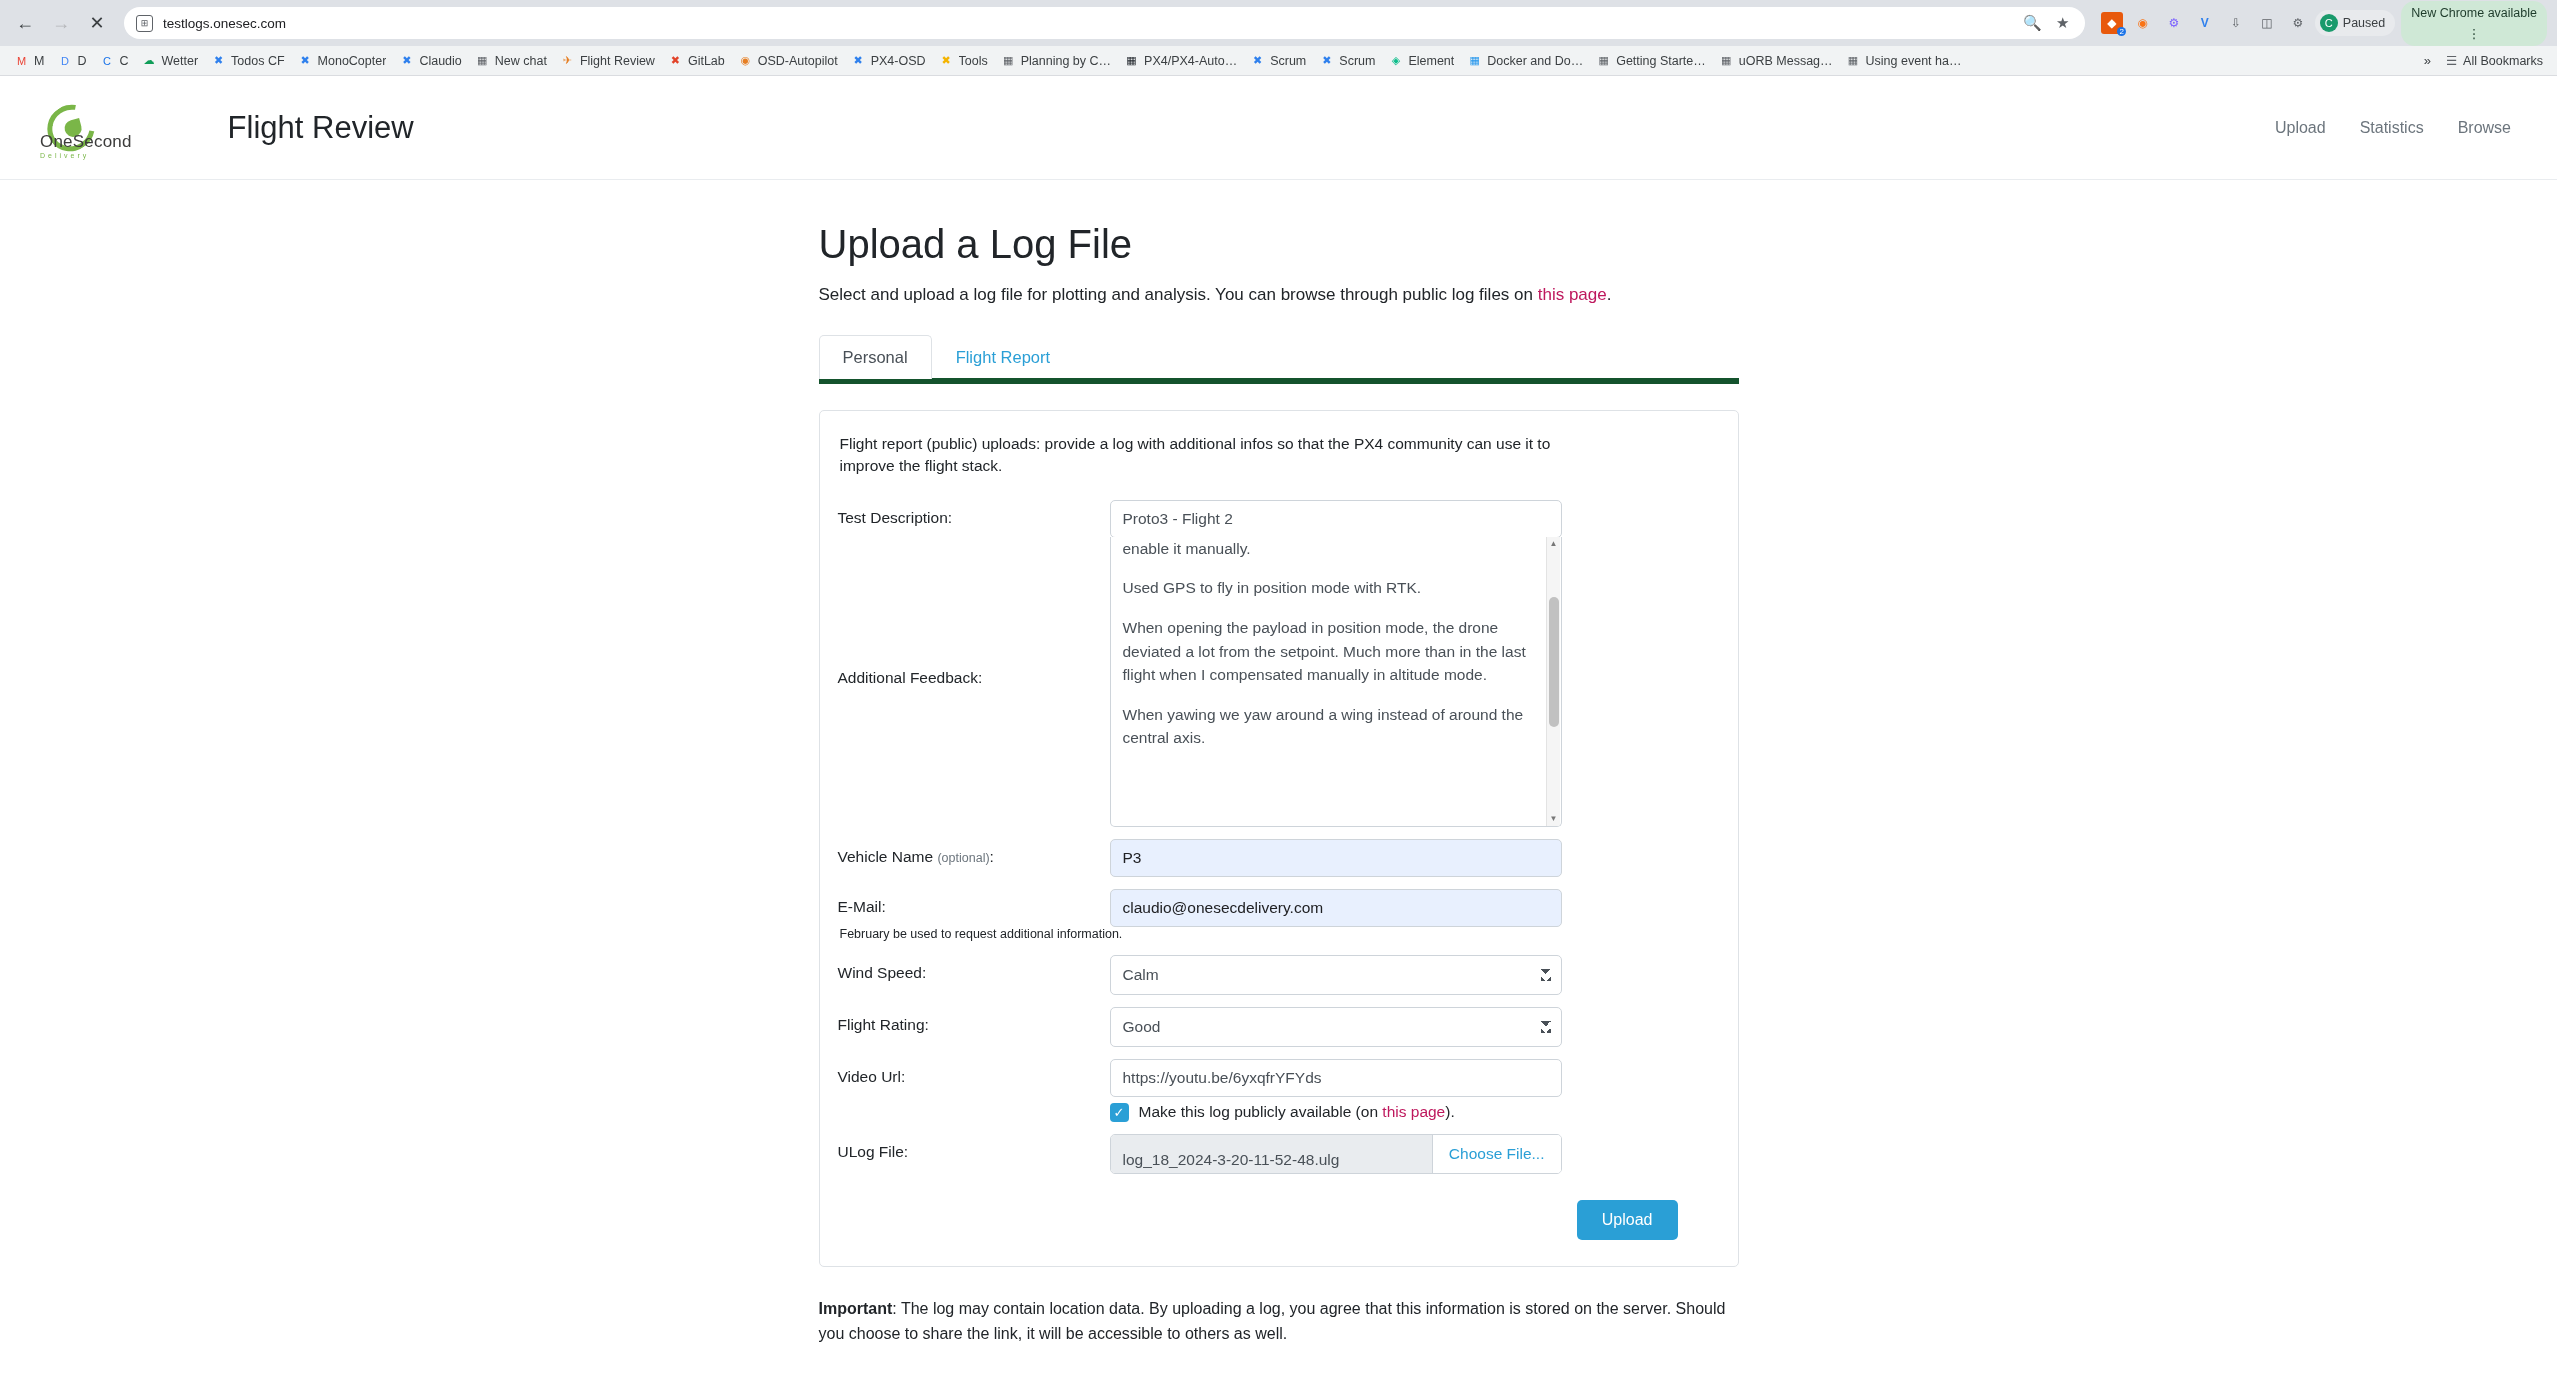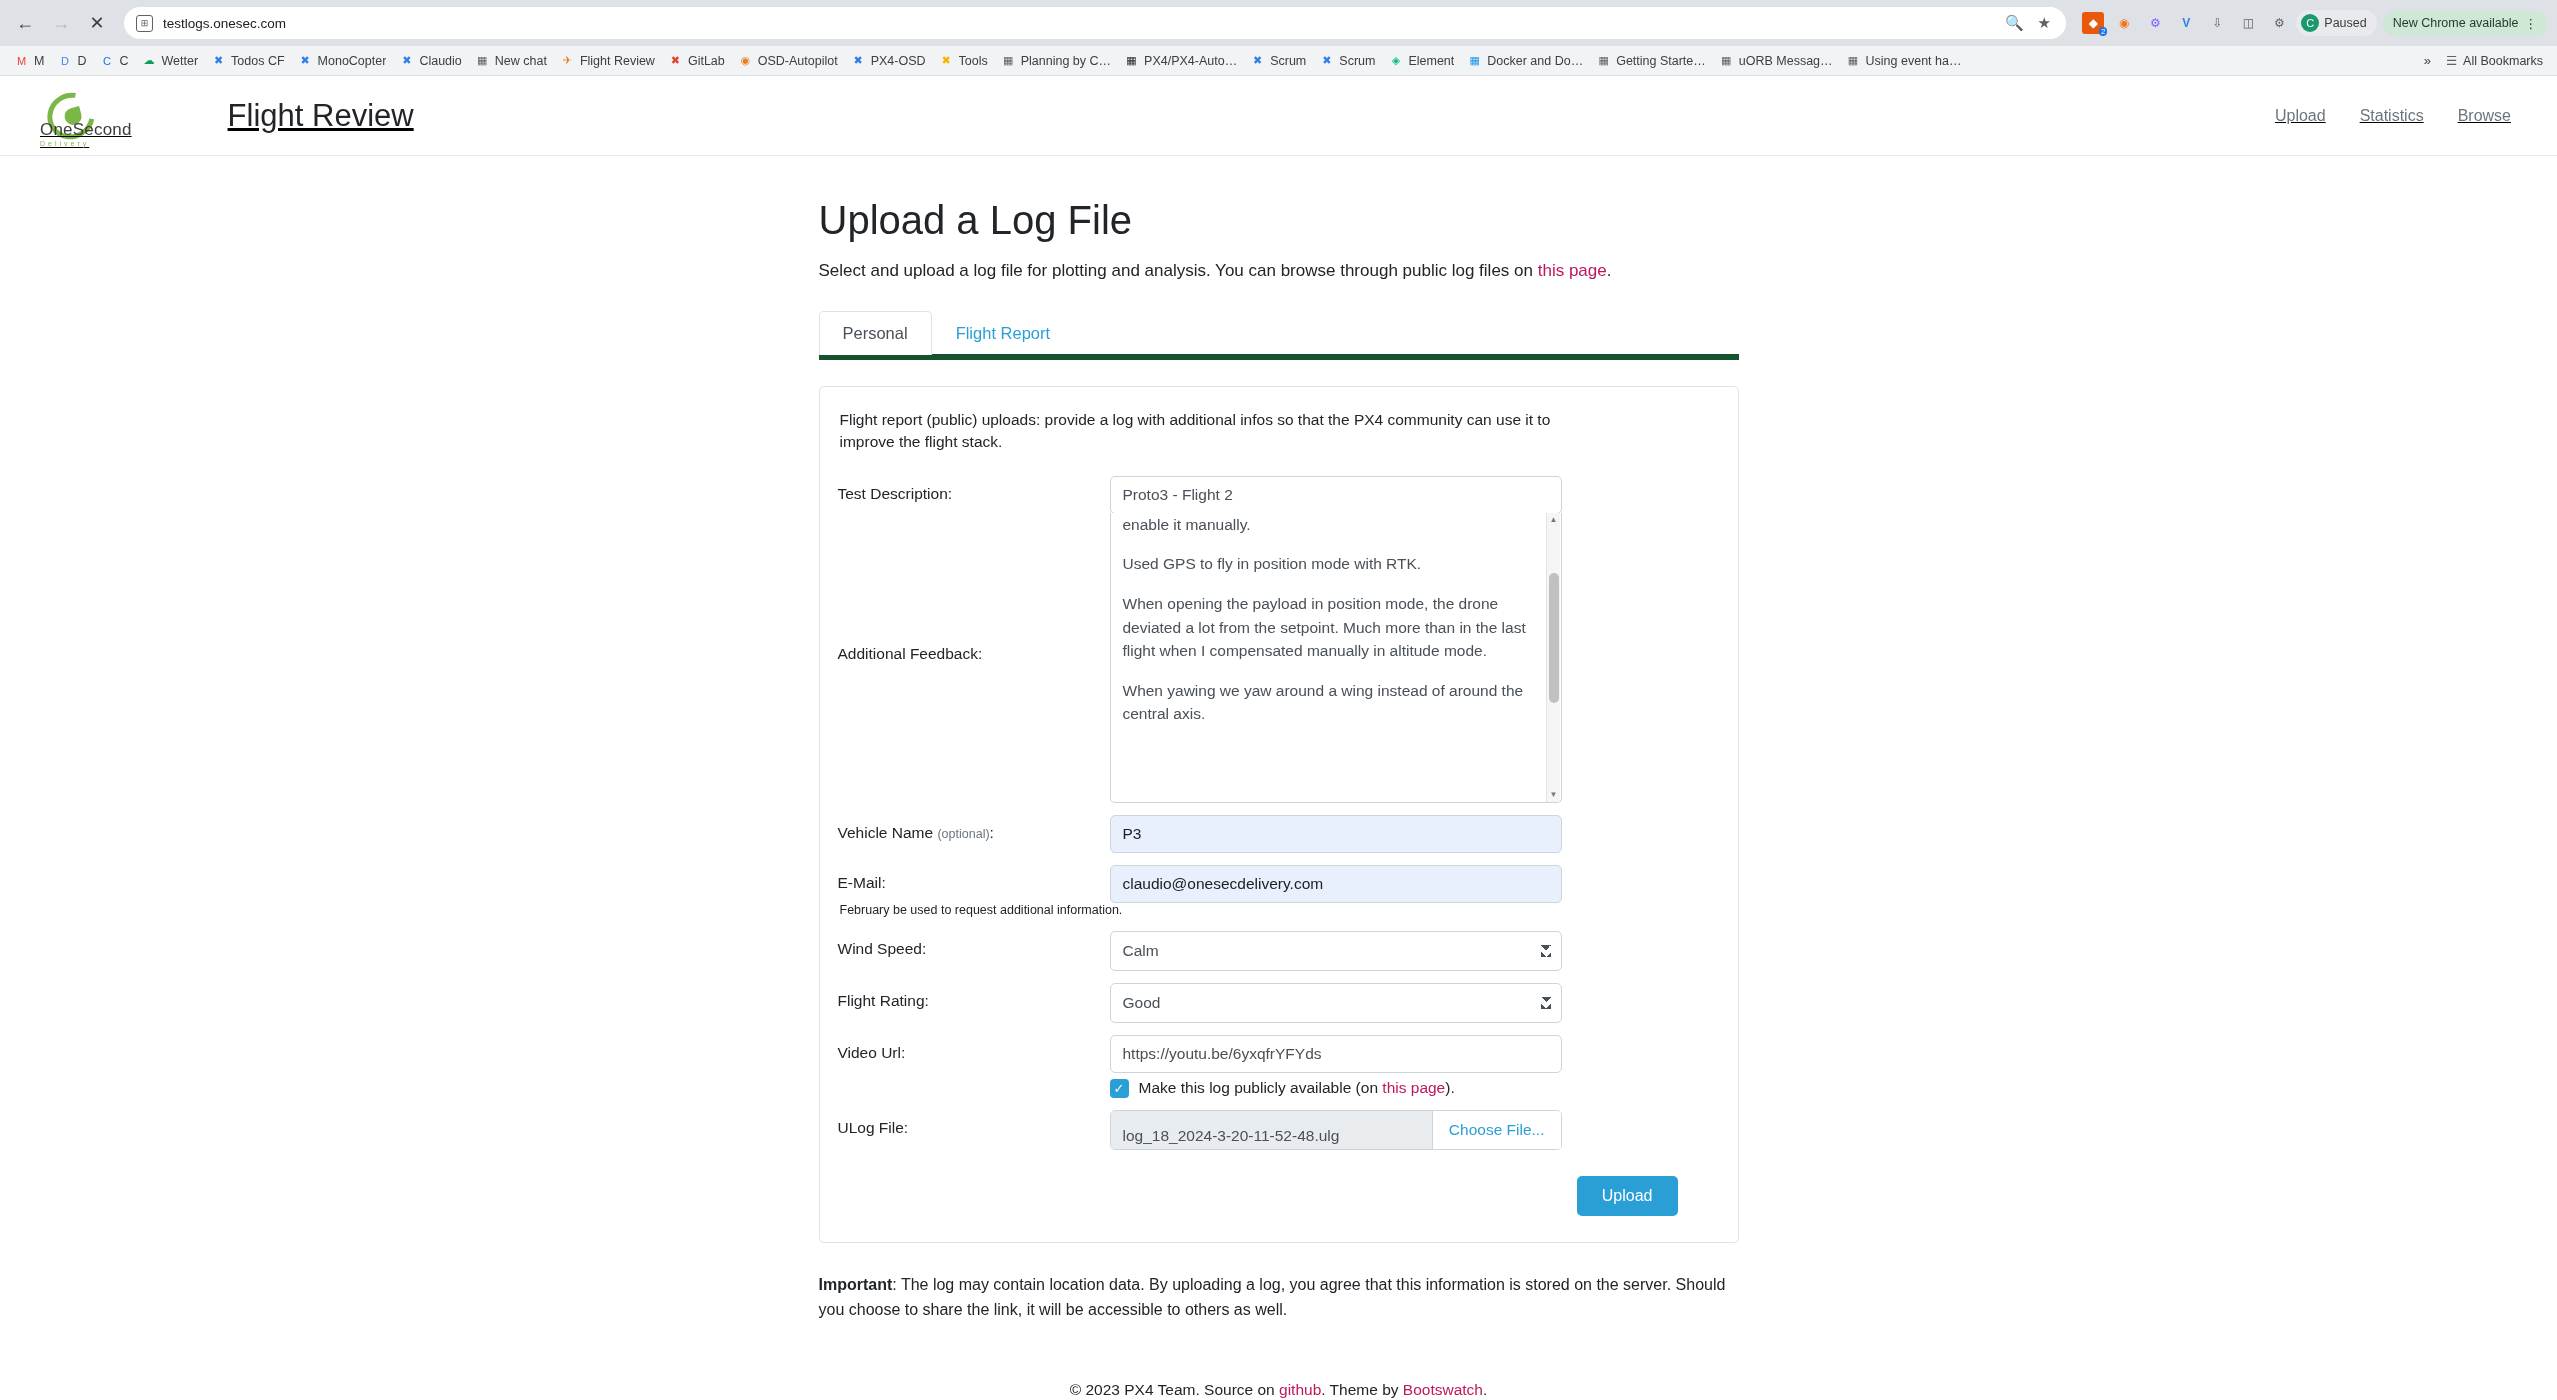--- a/index.html
+++ b/index.html
@@ -107,21 +107,21 @@
     color: #fff;
     font-size: 11px;
     display: flex; align-items: center; justify-content: center;
   }
   .update-chip {
     background: #cfe8d6;
     border-radius: 14px;
     padding: 5px 10px;
     font-size: 12.5px;
     color: #1e3b2b;
-    display: flex; align-items: center; gap: 6px;
+    display: flex; align-items: center; gap: 6px; flex-direction: column;
   }
 
   
   .bookmarks {
     display: flex;
     align-items: center;
     height: 30px;
     background: #f1f3f4;
     padding: 0 8px;
     font-size: 12.5px;
@@ -151,26 +151,25 @@
   .bm-all { display:flex; align-items:center; gap:6px; padding: 3px 6px; flex: 0 0 auto;}
 
   
   .page {
     width: 100%;
     height: 1400px;
     background: #ffffff;
     overflow: hidden;
   }
   .navbar {
-    height: 80px;
+    height: 104px;
     display: flex;
     align-items: center;
     padding: 7px 28px;
     border-bottom: 1px solid #e9ecef;
-    text-decoration: underline;
   }
   .logo-wrap { display: flex; align-items: center; gap: 0; }
   .logo-mark {
     width: 86px; height: 62px;
     position: relative;
     display: flex; flex-direction: column;
     align-items: center; justify-content: center;
   }
   .logo-leaf {
     width: 48px; height: 46px;

